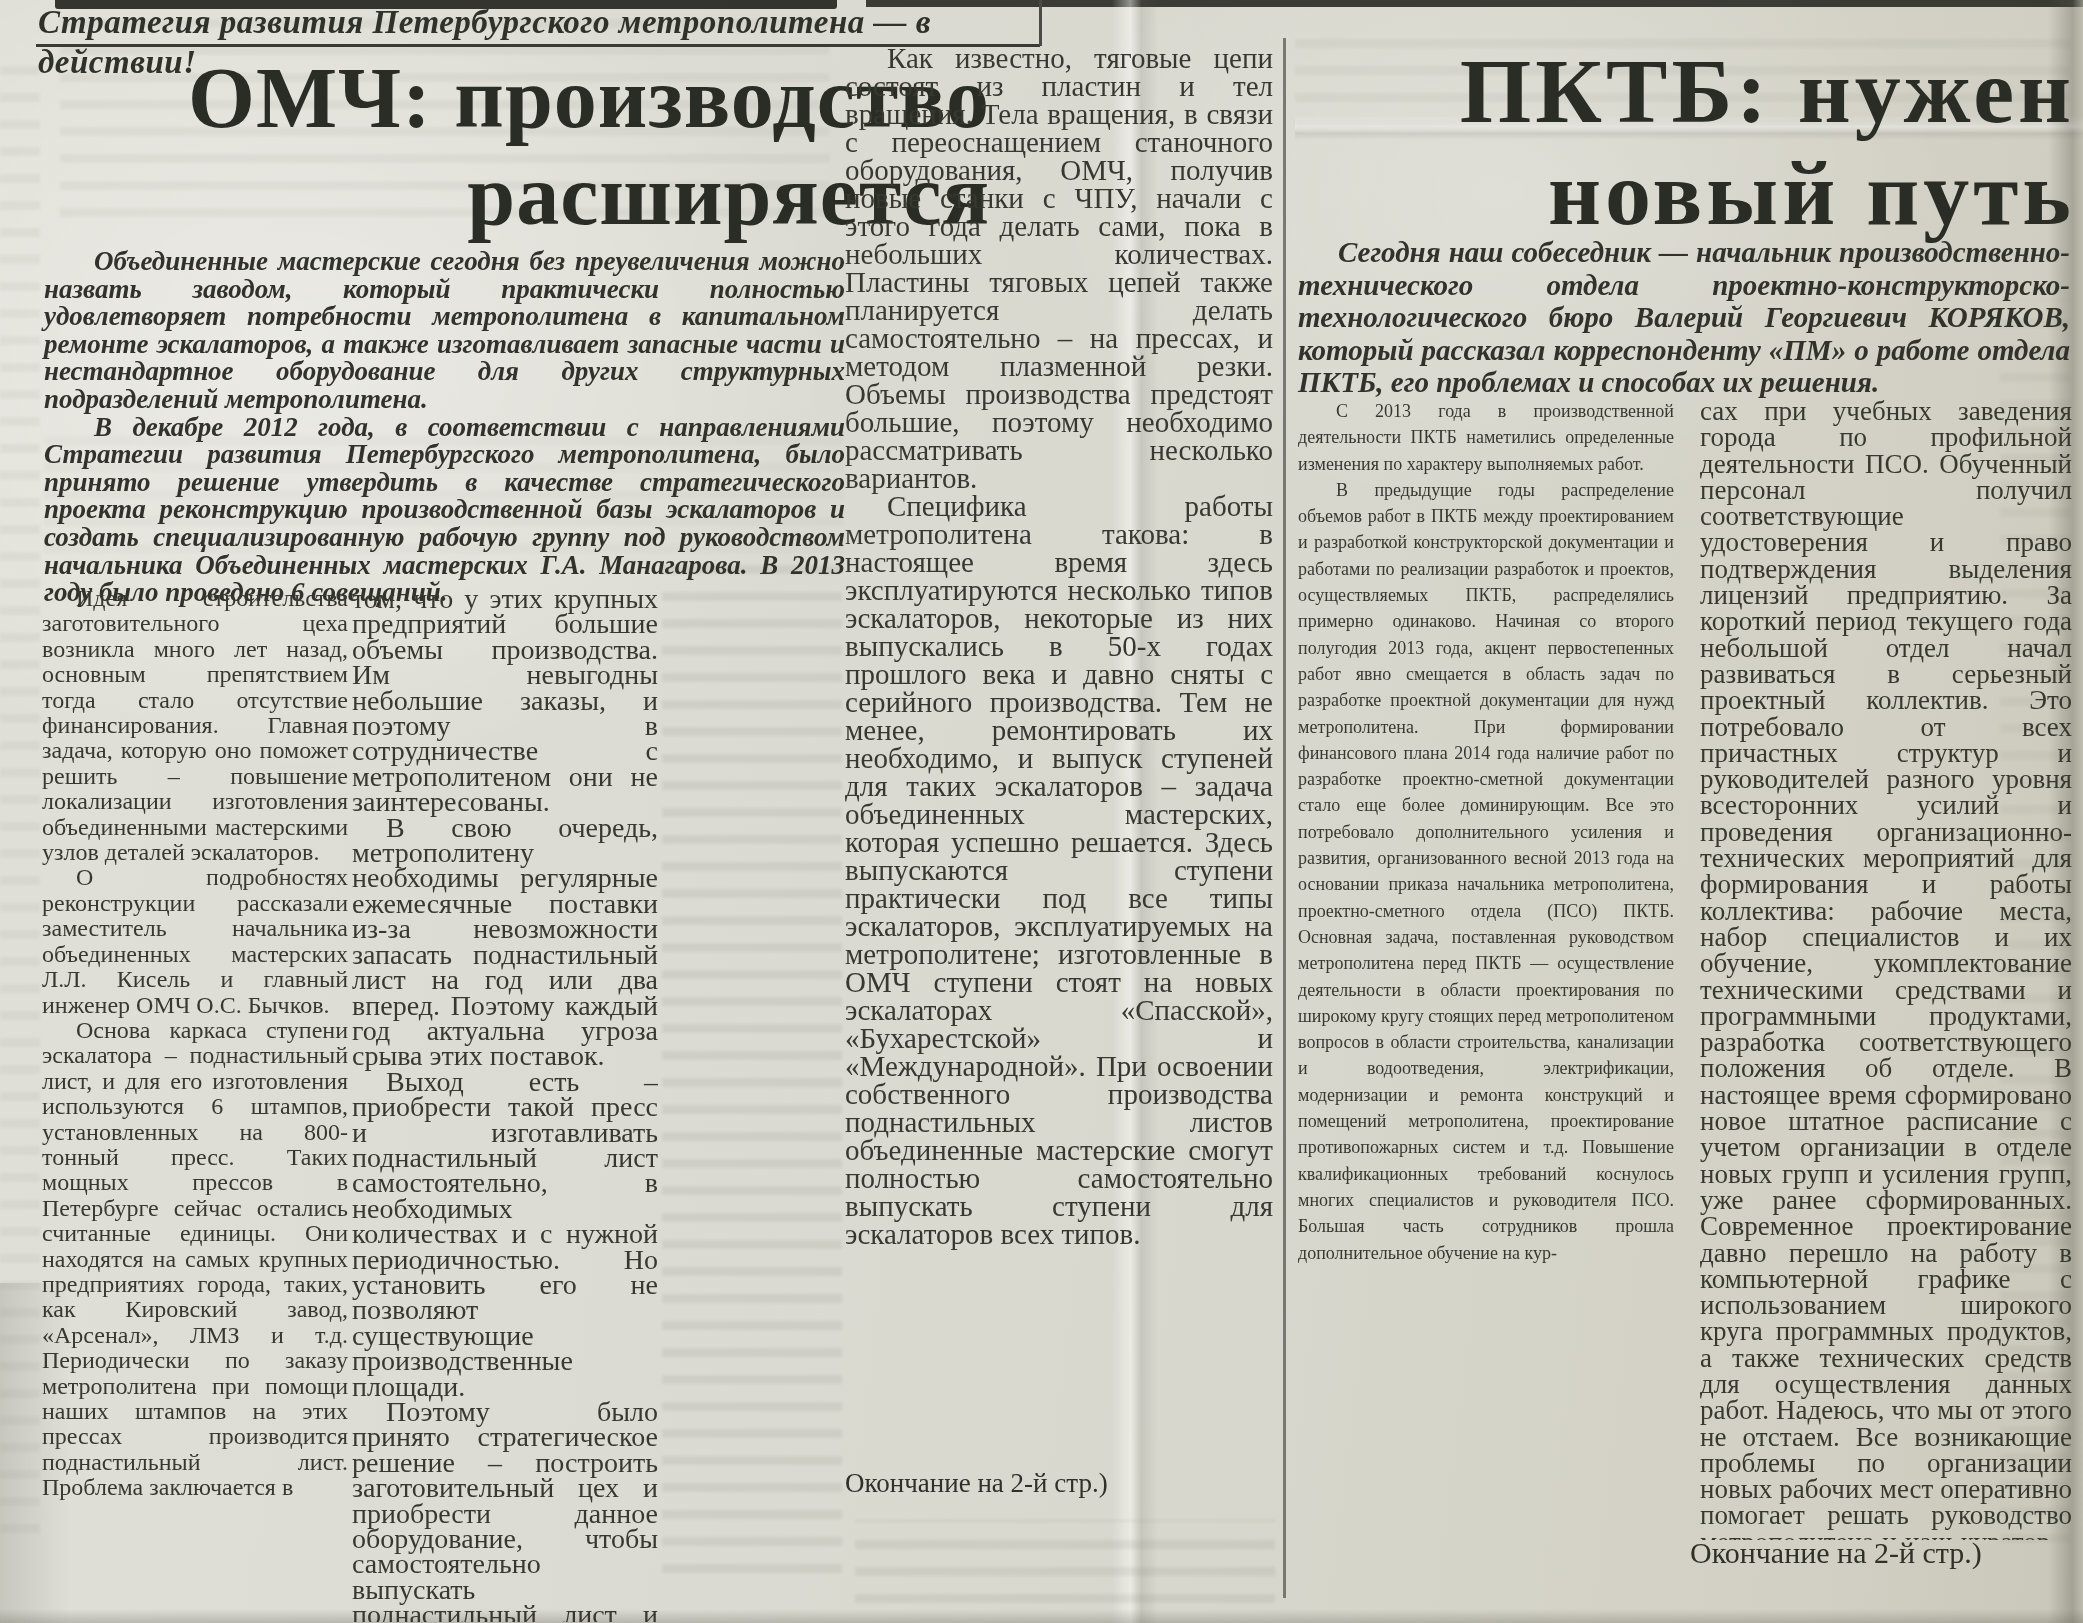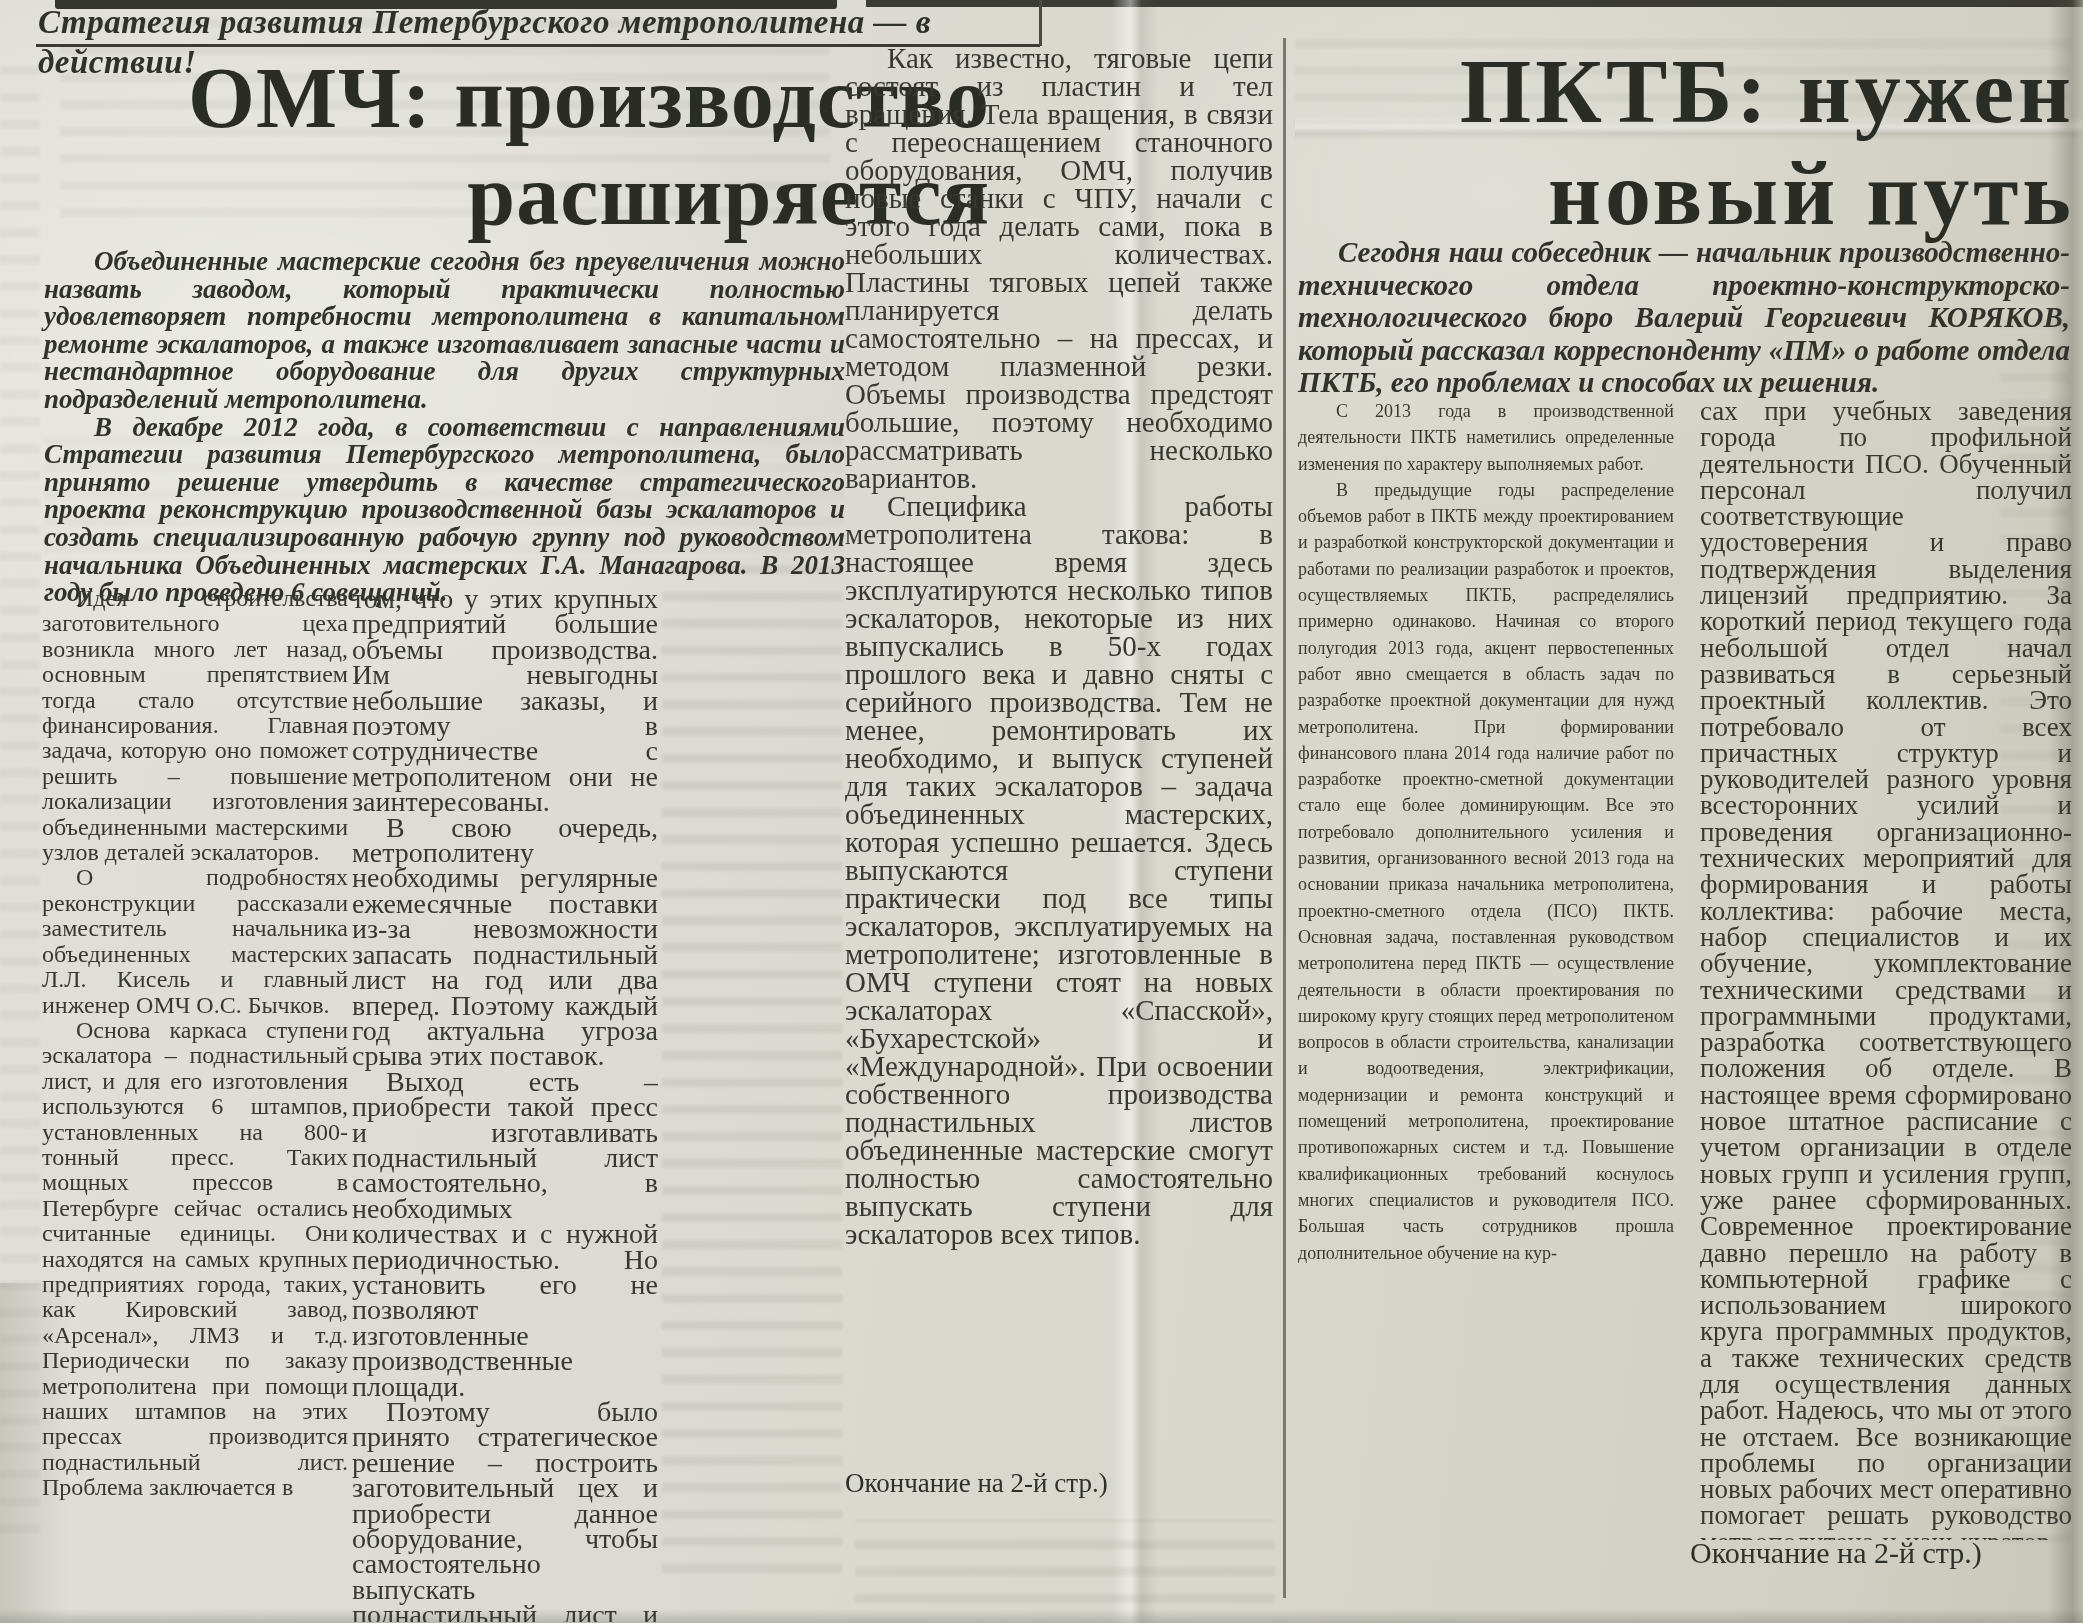--- a/index.html
+++ b/index.html
@@ -100,21 +100,21 @@
         <p>В декабре 2012 года, в соответствии с направлениями Стратегии развития Петербургского метрополитена, было принято решение утвердить в качестве стратегического проекта реконструкцию производственной базы эскалаторов и создать специализированную рабочую группу под руководством начальника Объединенных мастерских Г.А. Манагарова. В 2013 году было проведено 6 совещаний.</p>
       </div>
     <div class="col colA">
         <p>Идея строительства заготовительного цеха возникла много лет назад, основным препятствием тогда стало отсутствие финансирования. Главная задача, которую оно поможет решить – повышение локализации изготовления объединенными мастерскими узлов деталей эскалаторов.</p>
         <p>О подробностях реконструкции рассказали заместитель начальника объединенных мастерских Л.Л. Кисель и главный инженер ОМЧ О.С. Бычков.</p>
         <p>Основа каркаса ступени эскалатора – поднастильный лист, и для его изготовления используются 6 штампов, установленных на 800-тонный пресс. Таких мощных прессов в Петербурге сейчас остались считанные единицы. Они находятся на самых крупных предприятиях города, таких, как Кировский завод, «Арсенал», ЛМЗ и т.д. Периодически по заказу метрополитена при помощи наших штампов на этих прессах производится поднастильный лист. Проблема заключается в</p>
       </div>
     <div class="col colB cont-top">
         <p>том, что у этих крупных предприятий большие объемы производства. Им невыгодны небольшие заказы, и поэтому в сотрудничестве с метрополитеном они не заинтересованы.</p>
         <p>В свою очередь, метрополитену необходимы регулярные ежемесячные поставки из-за невозможности запасать поднастильный лист на год или два вперед. Поэтому каждый год актуальна угроза срыва этих поставок.</p>
-        <p>Выход есть – приобрести такой пресс и изготавливать поднастильный лист самостоятельно, в необходимых количествах и с нужной периодичностью. Но установить его не позволяют изготовленные производственные площади.</p>
+        <p>Выход есть – приобрести такой пресс и изготавливать поднастильный лист самостоятельно, в необходимых количествах и с нужной периодичностью. Но установить его не позволяют существующие производственные площади.</p>
         <p>Поэтому было принято стратегическое решение – построить заготовительный цех и приобрести данное оборудование, чтобы самостоятельно выпускать поднастильный лист и тяговые цепи. Проект нового производственного помещения уже готов, завершаются работы по переносу энергосетей, и в ближайшее время метростроевцы (именно они выиграли конкурс по строительству цеха) готовы приступить к сооружению нулевого цикла.</p>
       </div>
     <div class="col colC">
         <p>Как известно, тяговые цепи состоят из пластин и тел вращения. Тела вращения, в связи с переоснащением станочного оборудования, ОМЧ, получив новые станки с ЧПУ, начали с этого года делать сами, пока в небольших количествах. Пластины тяговых цепей также планируется делать самостоятельно – на прессах, и методом плазменной резки. Объемы производства предстоят большие, поэтому необходимо рассматривать несколько вариантов.</p>
         <p>Специфика работы метрополитена такова: в настоящее время здесь эксплуатируются несколько типов эскалаторов, некоторые из них выпускались в 50-х годах прошлого века и давно сняты с серийного производства. Тем не менее, ремонтировать их необходимо, и выпуск ступеней для таких эскалаторов – задача объединенных мастерских, которая успешно решается. Здесь выпускаются ступени практически под все типы эскалаторов, эксплуатируемых на метрополитене; изготовленные в ОМЧ ступени стоят на новых эскалаторах «Спасской», «Бухарестской» и «Международной». При освоении собственного производства поднастильных листов объединенные мастерские смогут полностью самостоятельно выпускать ступени для эскалаторов всех типов.</p>
       </div>
     <div class="cont cont-omch">Окончание на 2-й стр.)</div>
   </section>
 
   <div class="vrule"></div>

